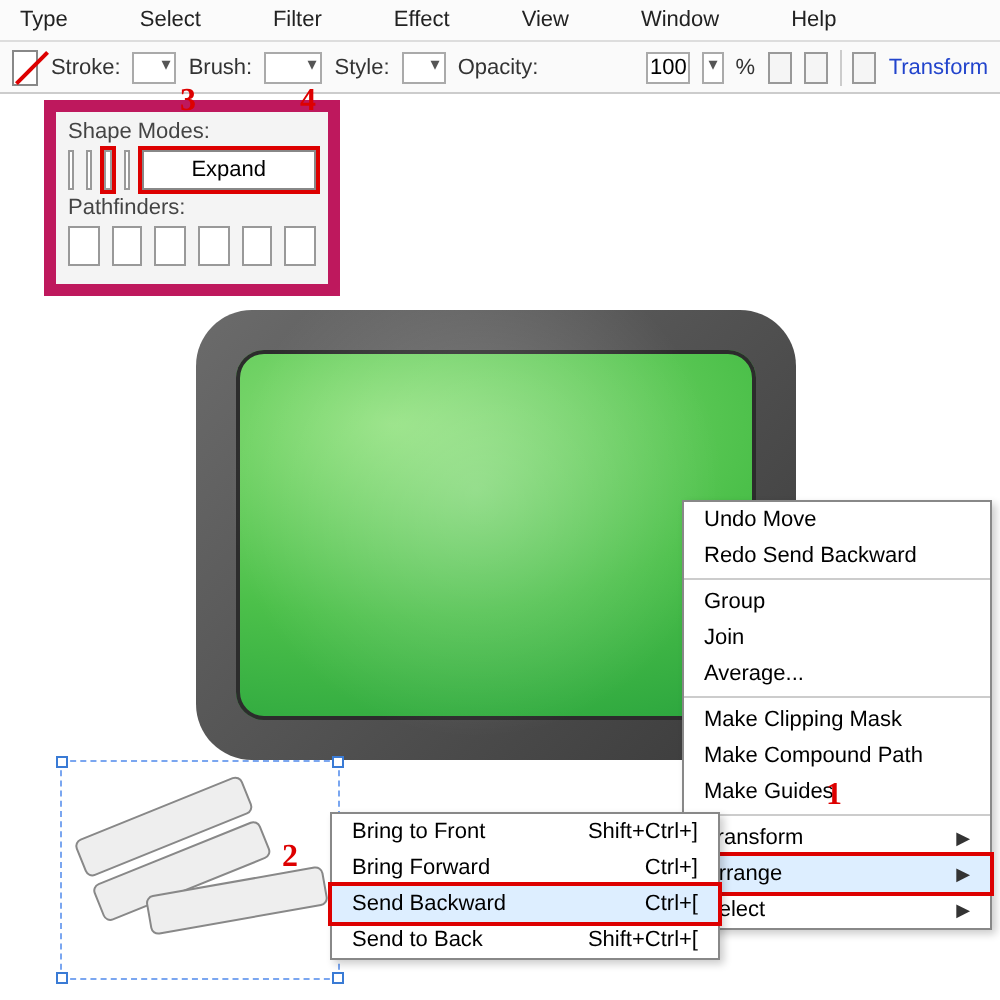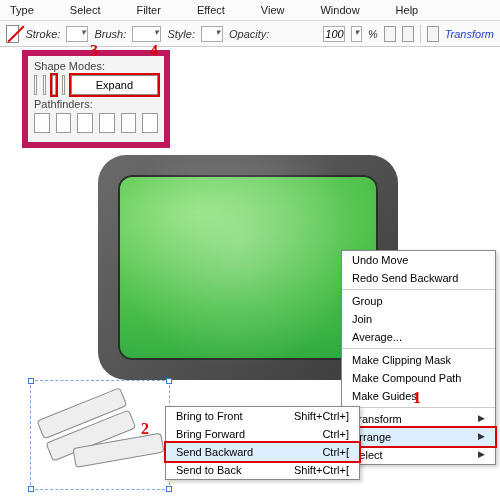--- a/index.html
+++ b/index.html
@@ -1,21 +1,21 @@
 <!DOCTYPE html>
 <html><head>
 <meta charset="utf-8">
 <style>
 * { margin: 0; padding: 0; box-sizing: border-box; font-family: Tahoma, Arial, sans-serif; font-size: 11px; }
 body { background: #fff; width: 500px; height: 500px; overflow: hidden; position: relative; }
 
 .menubar { display: flex; gap: 28px; padding: 2px 6px; color: #222; border-bottom: 1px solid #ddd; background:#fbfbfb;}
 .menubar span { padding: 2px 4px; }
 
-.toolbar { display: flex; align-items: center; gap: 6px; padding: 3px 6px; border-bottom: 1px solid #ccc; background: #fafafa; height:26px;font-style:italic;}
+.toolbar { display: flex; align-items: center; gap: 6px; padding: 3px 6px; border-bottom: 1px solid #ccc; background: #fafafa; height:26px;}
 .swatch-none { width: 18px; height: 18px; border: 1px solid #888; background:#fff; position: relative; display:inline-block;}
 .swatch-none::after { content:''; position:absolute; left:-2px; top:7px; width:22px; height:2px; background:#d00; transform:rotate(-45deg);}
 .tlabel { color:#333; }
 .ddown { width: 40px; height: 16px; border: 1px solid #aaa; background:#fff; position:relative; display:inline-block; }
 .ddown.sm{width:30px;}
 .ddown::after{content:'▾'; position:absolute; right:2px; top:0; font-size:9px; color:#555;}
 .opbox{width:30px;height:16px;border:1px solid #aaa;background:#fff;display:inline-flex;align-items:center;justify-content:center;margin-left:48px;}
 .sep{width:1px;height:18px;background:#ccc;}
 .tbicon{width:16px;height:16px;border:1px solid #999;background:#f5f5f5;display:inline-block;}
 .tlink{color:#2244cc;}
@@ -39,21 +39,21 @@
 
 .shape{position:absolute;left:46px;top:398px;width:108px;height:72px;transform:rotate(-22deg);}
 .shape .bar{position:absolute;width:90px;height:20px;background:#eee;border:1px solid #888;border-radius:4px;}
 .shape .b1{top:0;left:0;}
 .shape .b2{top:24px;left:0;}
 .shape .b3{top:48px;left:20px; transform:rotate(12deg);}
 .bbox{position:absolute;left:30px;top:380px;width:140px;height:110px;border:1px dashed #7aa6f0;}
 .handle{position:absolute;width:6px;height:6px;background:#fff;border:1px solid #3a7bd5;}
 
 .ctxmenu{position:absolute;background:#fff;border:1px solid #888;box-shadow:2px 2px 4px rgba(0,0,0,0.2);}
-.ctxmenu .item{display:flex;justify-content:space-between;padding:3px 10px;white-space:nowrap;gap:18px;}
+.ctxmenu .item{display:flex;justify-content:space-between;align-items:center;padding:3px 10px;white-space:nowrap;gap:18px;}
 .ctxmenu hr{border:none;border-top:1px solid #ccc;margin:2px 0;}
 .arrow{font-size:9px;color:#333;}
 .cm1{top:250px;left:341px;width:155px;}
 .cm2{top:406px;left:165px;width:195px;}
 .hl{background:#def;}
 </style>
 </head>
 <body>
 
 <div class="menubar">

